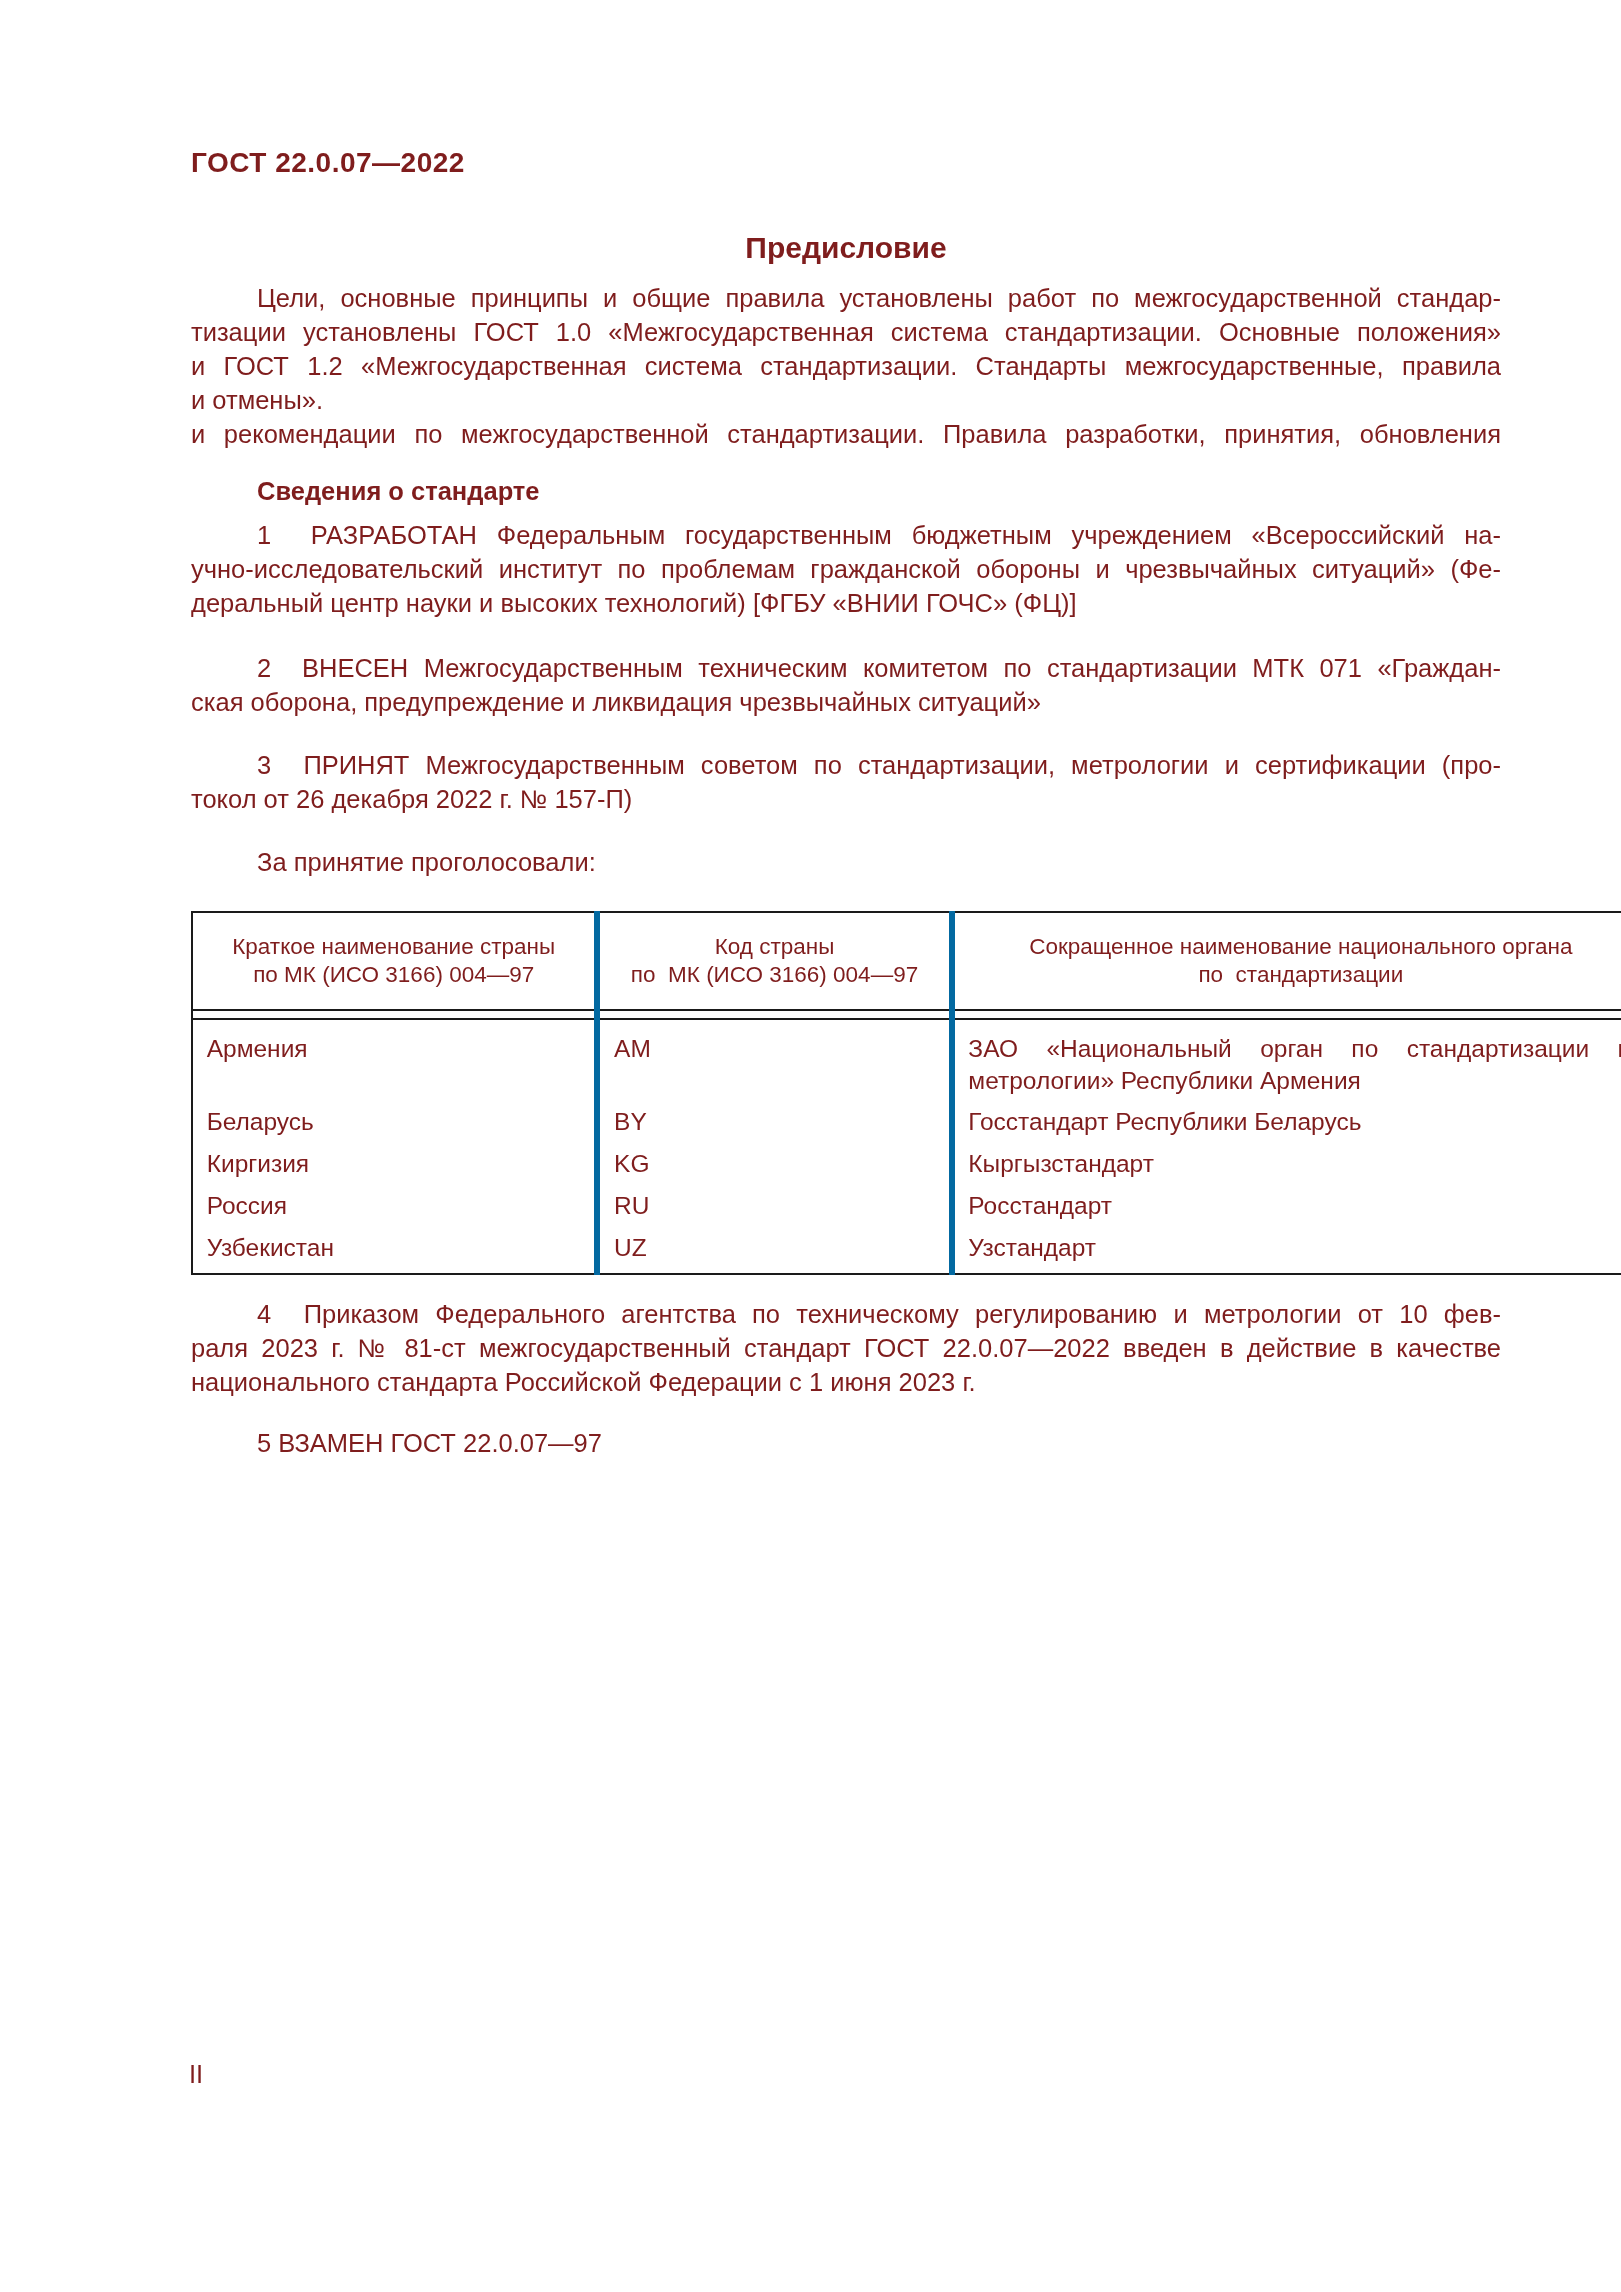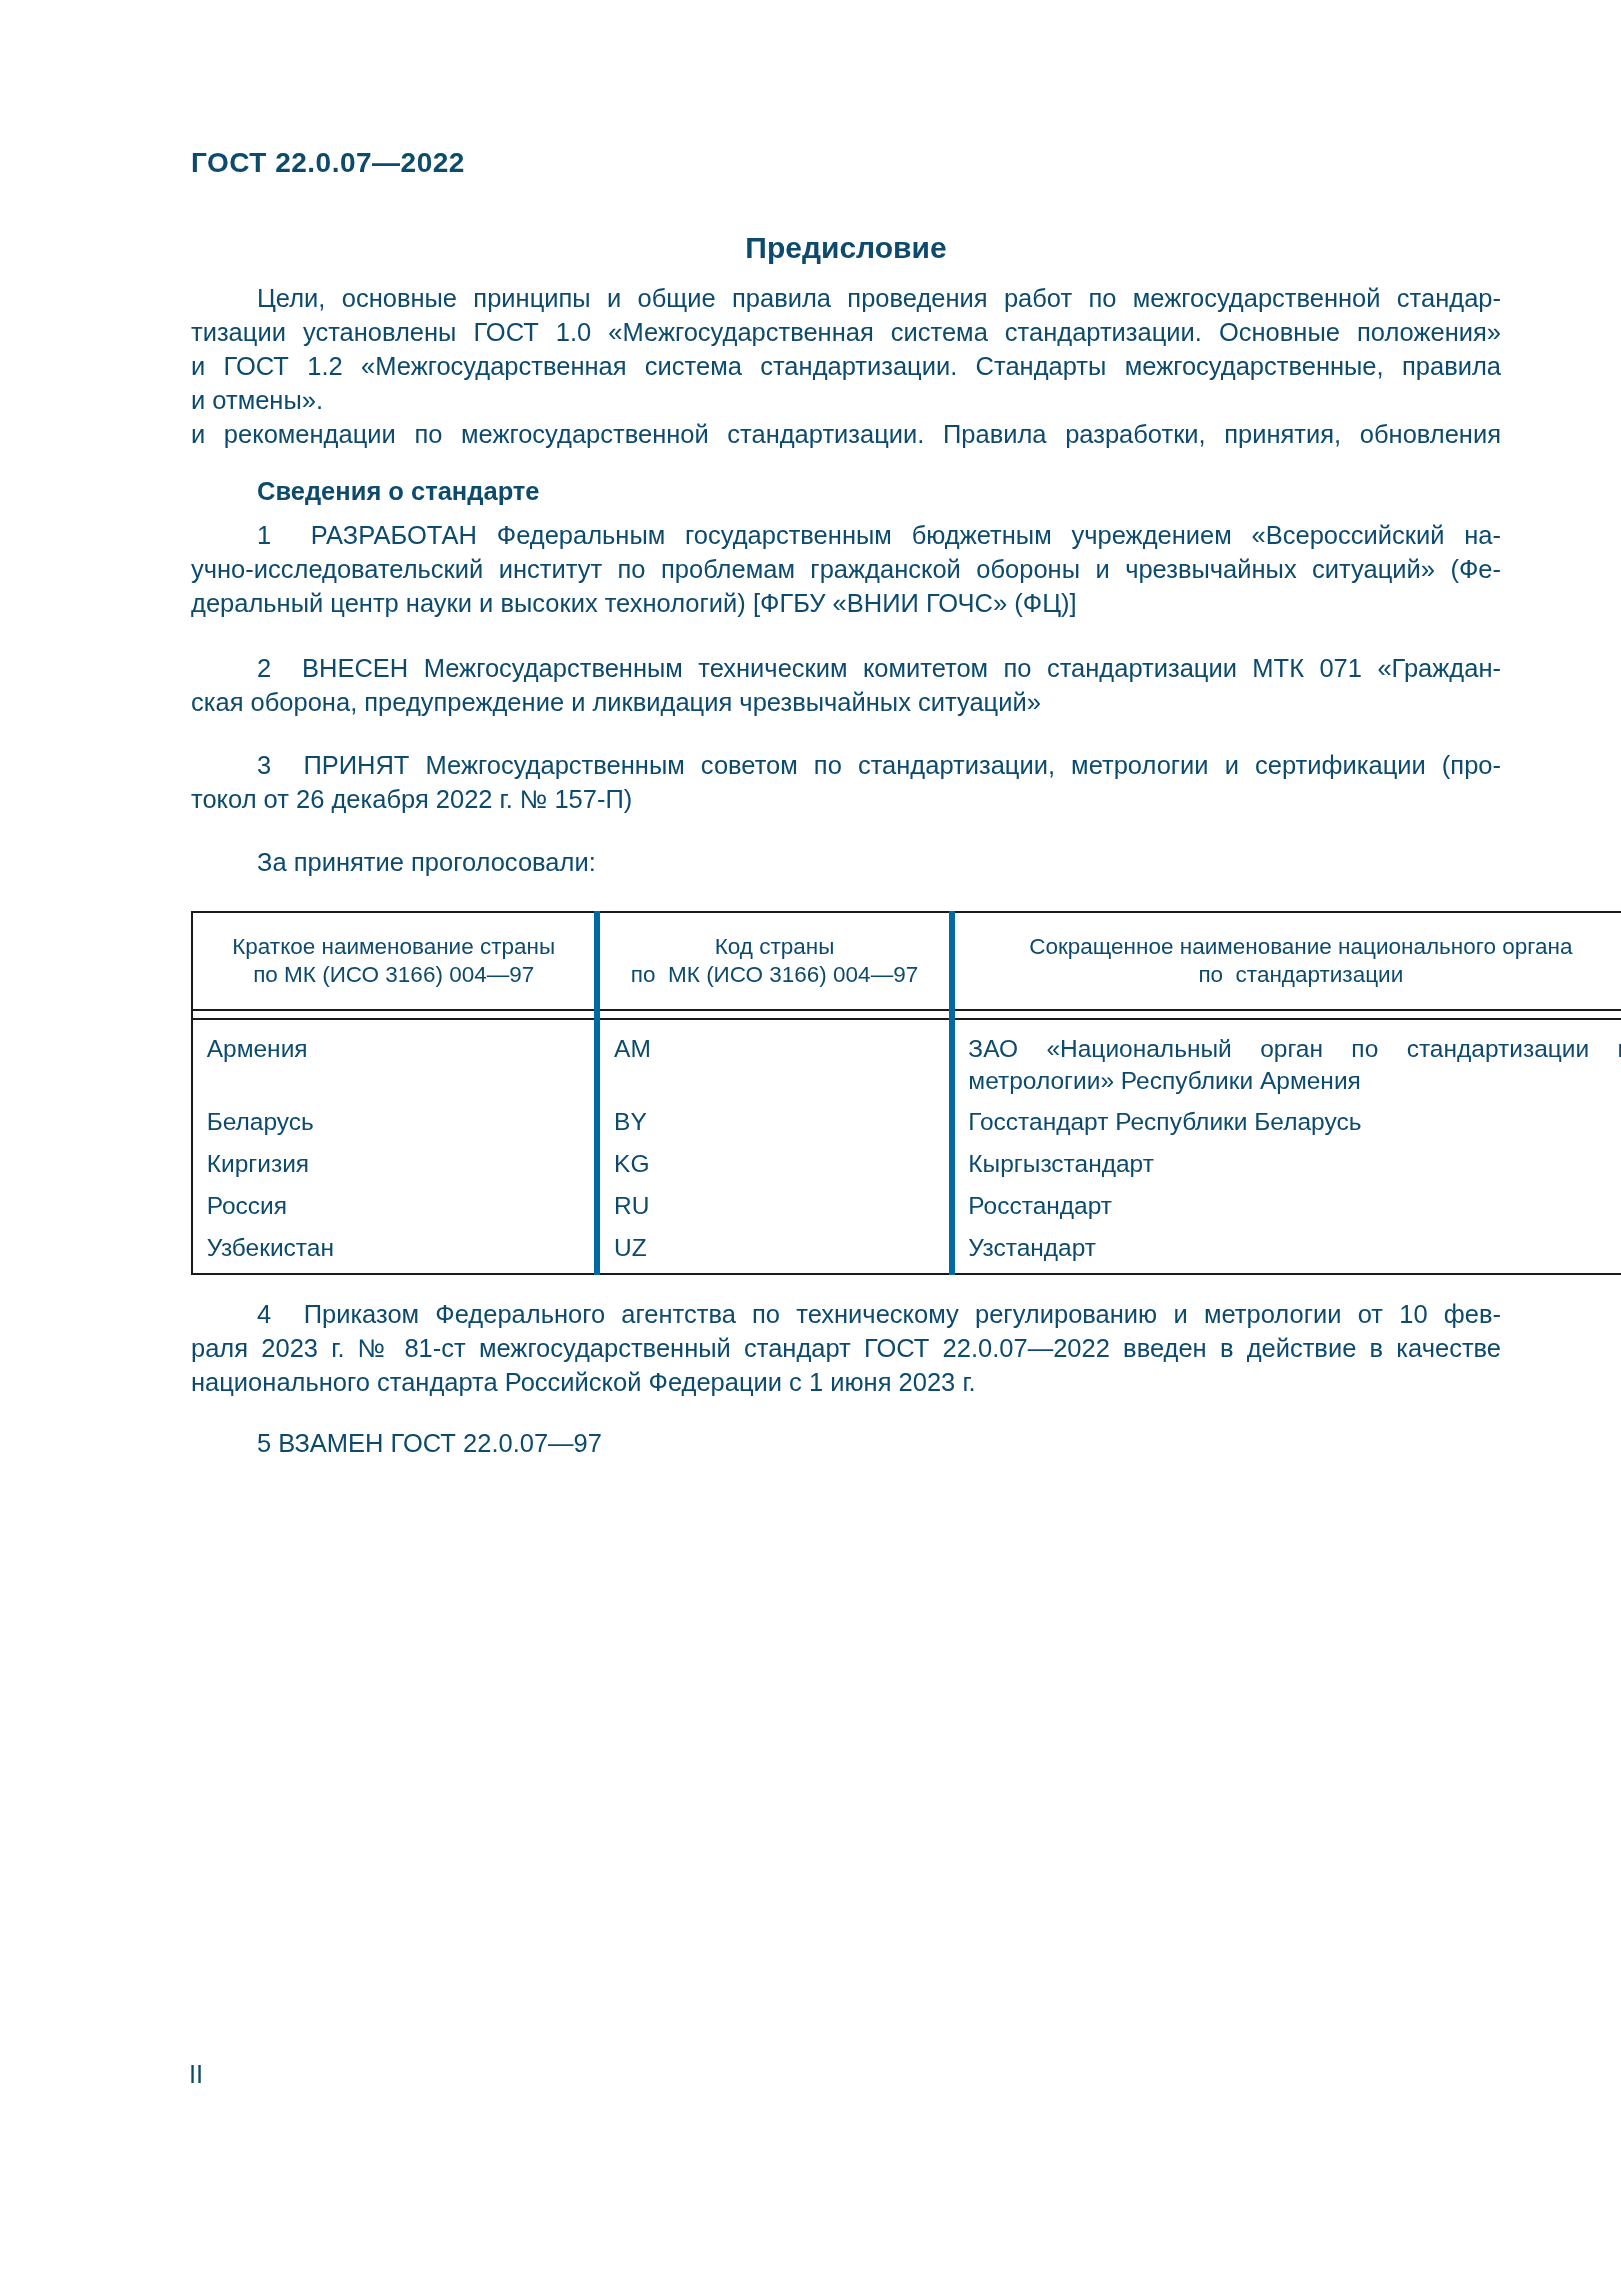--- a/index.html
+++ b/index.html
@@ -2,21 +2,21 @@
 <html lang="ru"><head>
 <meta charset="utf-8">
 <style>
   html, body { margin: 0; padding: 0; background: #ffffff; }
   .page {
     position: relative;
     width: 1621px;
     height: 2293px;
     background: #ffffff;
     font-family: "Liberation Sans", "DejaVu Sans", sans-serif;
-    color: #0c4a6e;
+    color: #7f1d1d;
     overflow: hidden;
   }
   .content {
     position: absolute;
     left: 191px;
     top: 0;
     width: 1310px;
   }
   .doc-header {
     margin-top: 147px;
@@ -110,21 +110,21 @@
 <body>
 
 <div class="page">
   <div class="content">
 
     <div class="doc-header">ГОСТ 22.0.07—2022</div>
 
     <div class="doc-title">Предисловие</div>
 
     <div class="par intro">
-        <div class="ln ln-just ln-indent">Цели, основные принципы и общие правила проведения работ по межгосударственной стандар-</div>
+        <div class="ln ln-just ln-indent">Цели, основные принципы и общие правила установлены работ по межгосударственной стандар-</div>
         <div class="ln ln-just">тизации установлены ГОСТ 1.0 «Межгосударственная система стандартизации. Основные положения»</div>
         <div class="ln ln-just">и ГОСТ 1.2 «Межгосударственная система стандартизации. Стандарты межгосударственные, правила</div>
         <div class="ln ln-last">и отмены».</div>
         <div class="ln ln-just">и рекомендации по межгосударственной стандартизации. Правила разработки, принятия, обновления</div>
       </div>
 
     <div class="info-heading">Сведения о стандарте</div>
 
     <div class="par clause-1">
         <div class="ln ln-just ln-indent">1  РАЗРАБОТАН Федеральным государственным бюджетным учреждением «Всероссийский на-</div>

